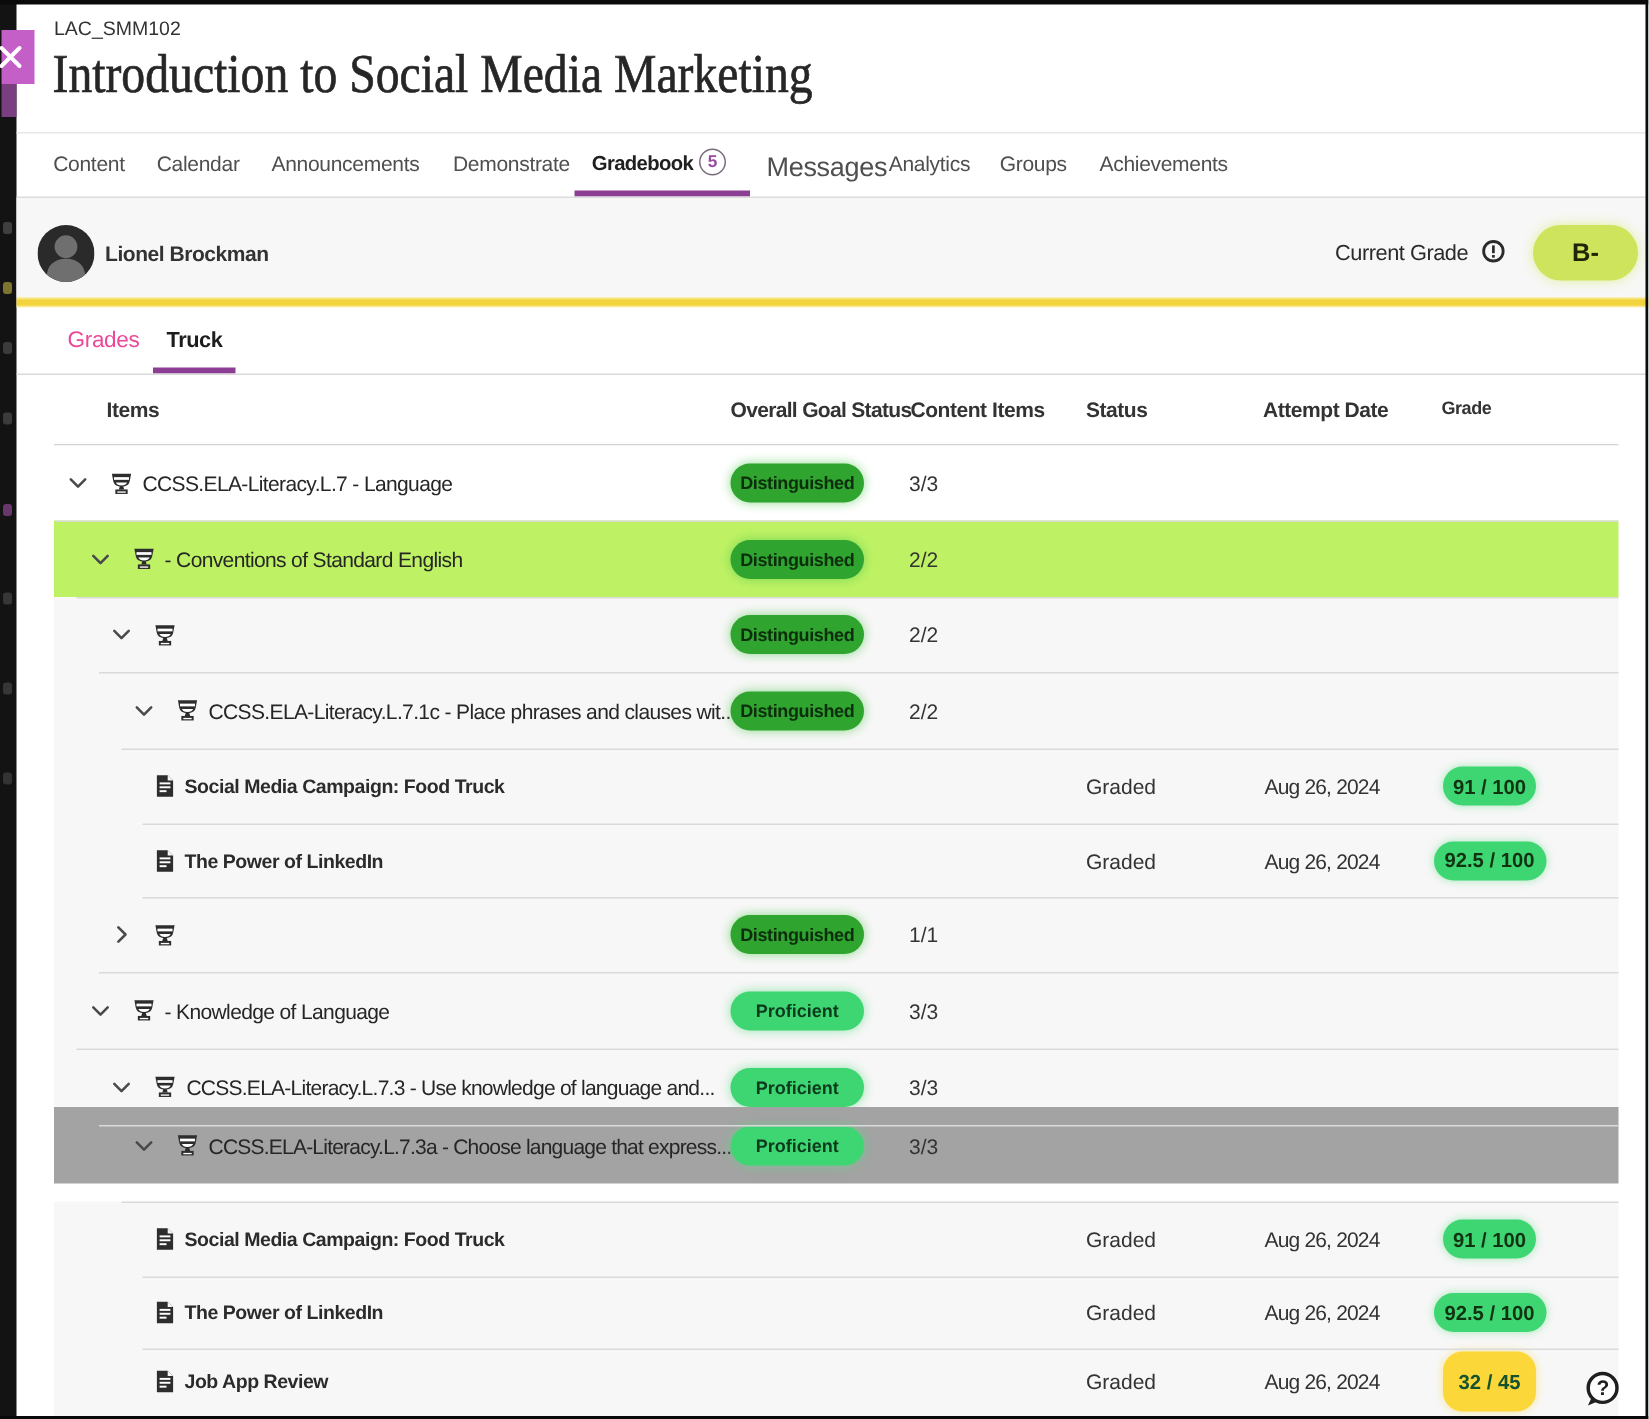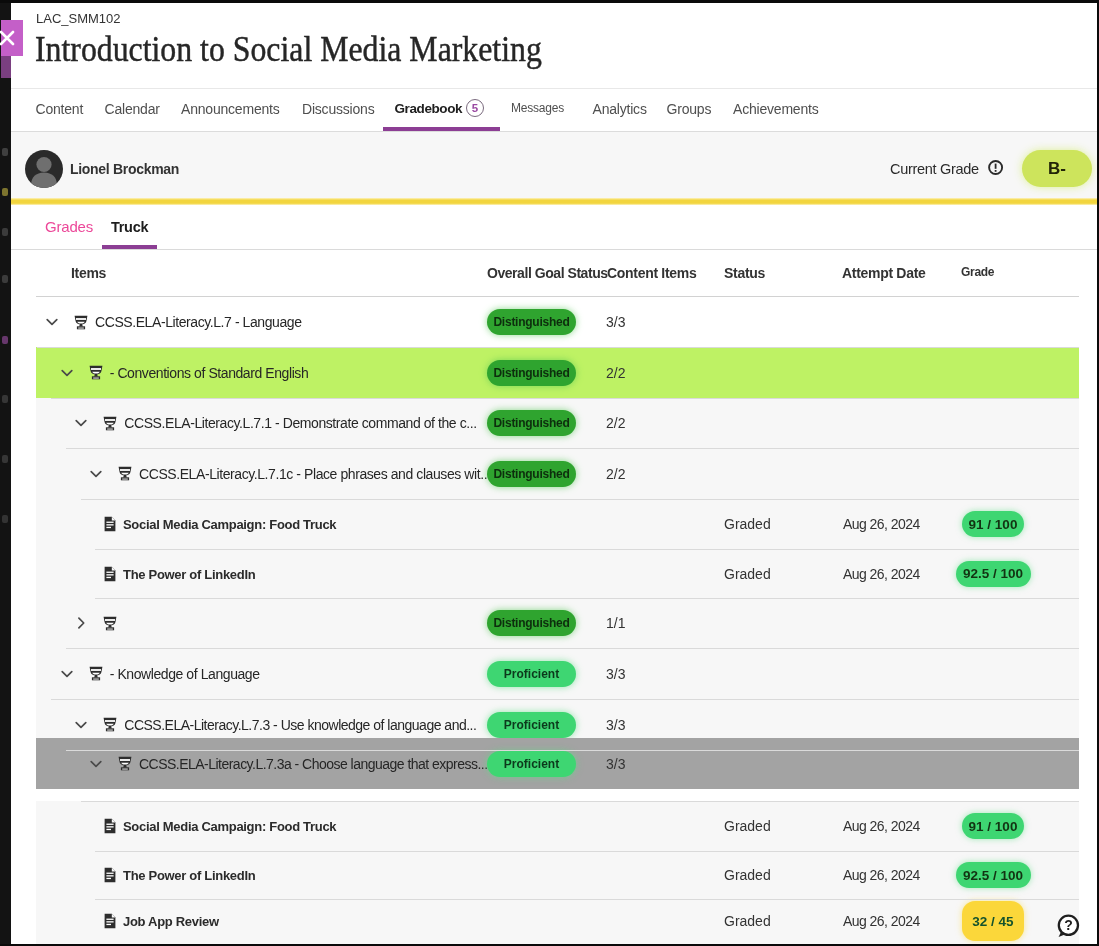--- a/index.html
+++ b/index.html
@@ -21,23 +21,23 @@
   </svg>
 <div style="position:absolute;left:1px;top:55.5px;width:10px;height:22px;background:#7a3f80"></div>
 
 <div style="position:absolute;left:36px;top:11px;font-size:13px;color:#333">LAC_SMM102</div>
 <div style="position:absolute;left:35px;top:26.5px;font-family:'Liberation Serif',serif;font-size:36.5px;color:#262626;-webkit-text-stroke:0.45px #262626;transform:scaleX(0.871);transform-origin:0 0;white-space:nowrap">Introduction to Social Media Marketing</div>
 <div style="position:absolute;left:10.5px;top:88px;width:1088.5px;height:1px;background:#e8e8e8"></div>
 
 <span style="position:absolute;left:35.5px;top:101px;font-size:14px;color:#4f4f4f;letter-spacing:-0.2px">Content</span>
 <span style="position:absolute;left:104.5px;top:101px;font-size:14px;color:#4f4f4f;letter-spacing:-0.2px">Calendar</span>
 <span style="position:absolute;left:181px;top:101px;font-size:14px;color:#4f4f4f;letter-spacing:-0.2px">Announcements</span>
-<span style="position:absolute;left:302px;top:101px;font-size:14px;color:#4f4f4f;letter-spacing:-0.2px">Discussions</span>
+<span style="position:absolute;left:302px;top:101px;font-size:14px;color:#4f4f4f;letter-spacing:-0.2px">Demonstrate</span>
 <span style="position:absolute;left:394.5px;top:101px;font-size:13.5px;font-weight:bold;color:#202020;letter-spacing:-0.4px">Gradebook</span>
-<span style="position:absolute;left:511px;top:101px;font-size:12px;color:#4f4f4f;letter-spacing:-0.2px">Messages</span>
+<span style="position:absolute;left:511px;top:101px;font-size:18px;color:#4f4f4f;letter-spacing:-0.2px">Messages</span>
 <span style="position:absolute;left:592.5px;top:101px;font-size:14px;color:#4f4f4f;letter-spacing:-0.2px">Analytics</span>
 <span style="position:absolute;left:666.5px;top:101px;font-size:14px;color:#4f4f4f;letter-spacing:-0.2px">Groups</span>
 <span style="position:absolute;left:733px;top:101px;font-size:14px;color:#4f4f4f;letter-spacing:-0.2px">Achievements</span>
 <span style="position:absolute;left:466px;top:99px;width:18px;height:18px;border:1.4px solid #7a6a7e;border-radius:50%;display:flex;align-items:center;justify-content:center;font-size:11.5px;font-weight:bold;color:#9a4aa2">5</span>
 <div style="position:absolute;left:383px;top:126.5px;width:117px;height:4px;background:#8c3e94"></div>
 <div style="position:absolute;left:10.5px;top:130.5px;width:1088.5px;height:1px;background:#dcdcdc"></div>
 
 <div style="position:absolute;left:10.5px;top:131.5px;width:1086.5px;height:66.5px;background:#f7f7f7"></div>
 <svg width="38" height="38" viewBox="0 0 38 38" style="position:absolute;left:24.5px;top:150px">
 <defs>
@@ -112,21 +112,20 @@
       <path d="M2.2 4.6 L7 9.4 L11.8 4.6" stroke="#4a4a4a" stroke-width="1.7" fill="none" stroke-linecap="round" stroke-linejoin="round"></path>
     </svg>
 <svg width="16" height="17" viewBox="0 0 16 17" style="position:absolute;left:66.3px;top:16.5px">
       <path d="M1.6 1.8 h12.8 l-0.9 4.9 c-0.5 2.5 -2.4 3.7 -5.5 3.7 c-3.1 0 -5 -1.2 -5.5 -3.7 Z" fill="#2d2d2d"></path>
       <rect x="3" y="4.1" width="10" height="1.8" fill="#fff"></rect>
       <path d="M4.2 7.7 h7.6 c-0.6 1.3 -1.9 1.9 -3.8 1.9 c-1.9 0 -3.2 -0.6 -3.8 -1.9 Z" fill="#fff"></path>
       <path d="M6.9 10 L6.2 12.4 h3.6 L9.1 10 Z" fill="#2d2d2d"></path>
       <rect x="3.9" y="12.3" width="8.2" height="3" fill="#2d2d2d"></rect>
       <rect x="5.2" y="13.6" width="5.6" height="0.9" fill="#fff"></rect>
     </svg>
-<span style="position:absolute;left:88.3px;top:50%;transform:translateY(-50%);font-size:14px;letter-spacing:-0.42px;color:#262626;white-space:nowrap">CCSS.ELA-Literacy.L.7.1 - Demonstrate command of the c...</span>
 <span style="position:absolute;left:451px;top:50%;transform:translateY(-50%);width:89px;height:26px;background:#2fa42f;border-radius:13.5px;box-shadow:0 0 7px rgba(80,200,80,.65);display:flex;align-items:center;justify-content:center;font-size:12px;font-weight:bold;color:#0d2e0d;letter-spacing:-0.25px">Distinguished</span>
 <span style="position:absolute;left:570px;top:50%;transform:translateY(-50%);font-size:14px;color:#333;">2/2</span>
 </div>
 <div style="position:absolute;left:36px;top:448px;width:1043px;height:51px;background:#f7f7f7">
 <svg width="14" height="14" viewBox="0 0 14 14" style="position:absolute;left:53.0px;top:18.5px">
       <path d="M2.2 4.6 L7 9.4 L11.8 4.6" stroke="#4a4a4a" stroke-width="1.7" fill="none" stroke-linecap="round" stroke-linejoin="round"></path>
     </svg>
 <svg width="16" height="17" viewBox="0 0 16 17" style="position:absolute;left:81.0px;top:17.0px">
       <path d="M1.6 1.8 h12.8 l-0.9 4.9 c-0.5 2.5 -2.4 3.7 -5.5 3.7 c-3.1 0 -5 -1.2 -5.5 -3.7 Z" fill="#2d2d2d"></path>
       <rect x="3" y="4.1" width="10" height="1.8" fill="#fff"></rect>

